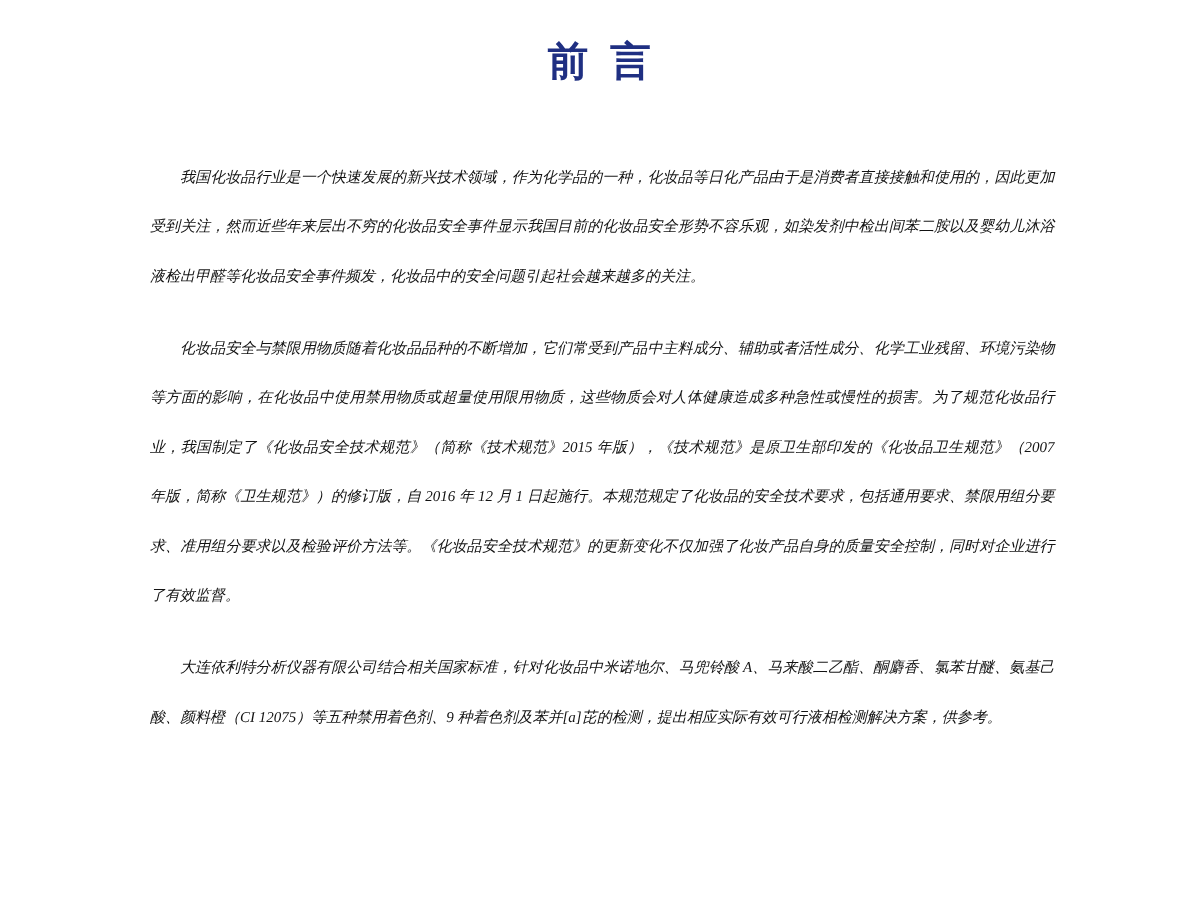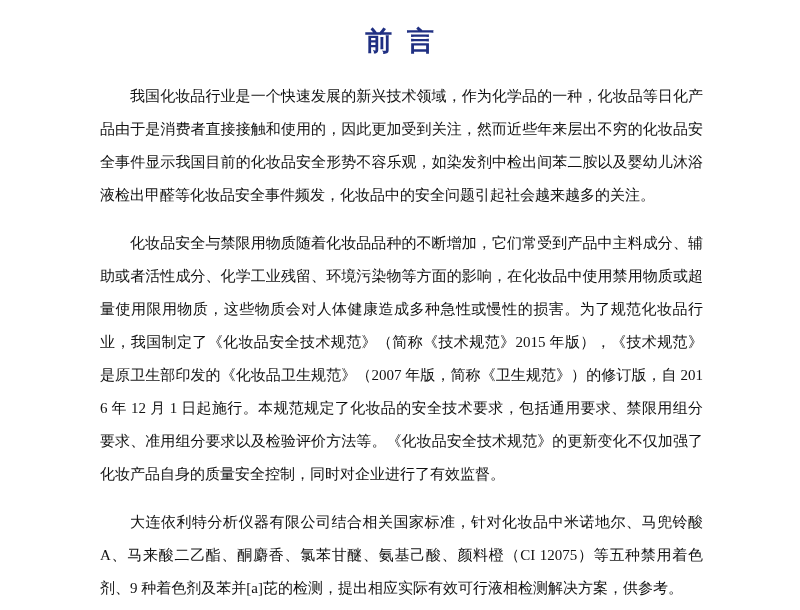--- a/index.html
+++ b/index.html
@@ -18,29 +18,30 @@
     color: #121212;
     overflow: hidden;
   }
   .doc-title {
     text-align: center;
     color: #1f2f82;
     font-size: 27px;
     font-weight: bold;
     letter-spacing: 4px;
     line-height: 34px;
-    margin: 6px 0 22px 0;
+    margin: 6px 0 44px 0;
   }
   .doc-body p {
-    font-size: 15px;
+    font-size: 10px;
     line-height: 33px;
     text-align: justify;
     text-indent: 2em;
     margin: 0 0 15px 0;
     word-break: break-all;
+    font-style: italic;
   }
 </style>
 </head>
 <body>
 
 <div class="page">
   <h1 class="doc-title">前 言</h1>
 
   <div class="doc-body">
     <p>我国化妆品行业是一个快速发展的新兴技术领域，作为化学品的一种，化妆品等日化产品由于是消费者直接接触和使用的，因此更加受到关注，然而近些年来层出不穷的化妆品安全事件显示我国目前的化妆品安全形势不容乐观，如染发剂中检出间苯二胺以及婴幼儿沐浴液检出甲醛等化妆品安全事件频发，化妆品中的安全问题引起社会越来越多的关注。</p>

